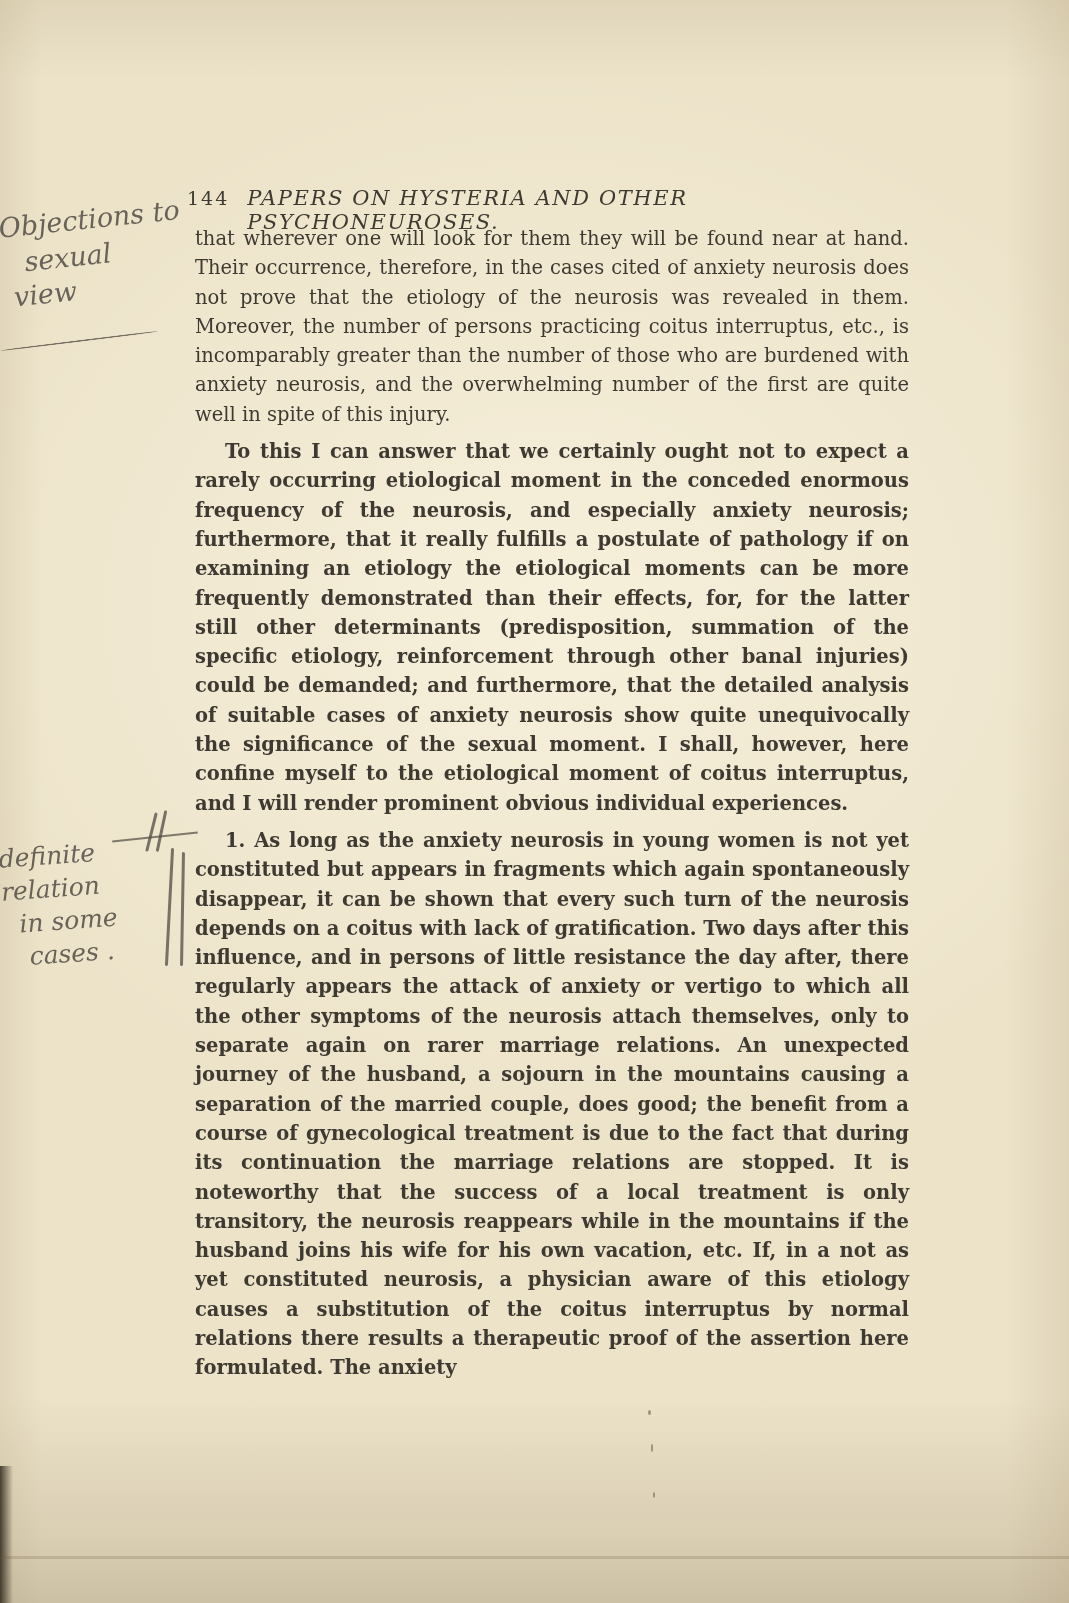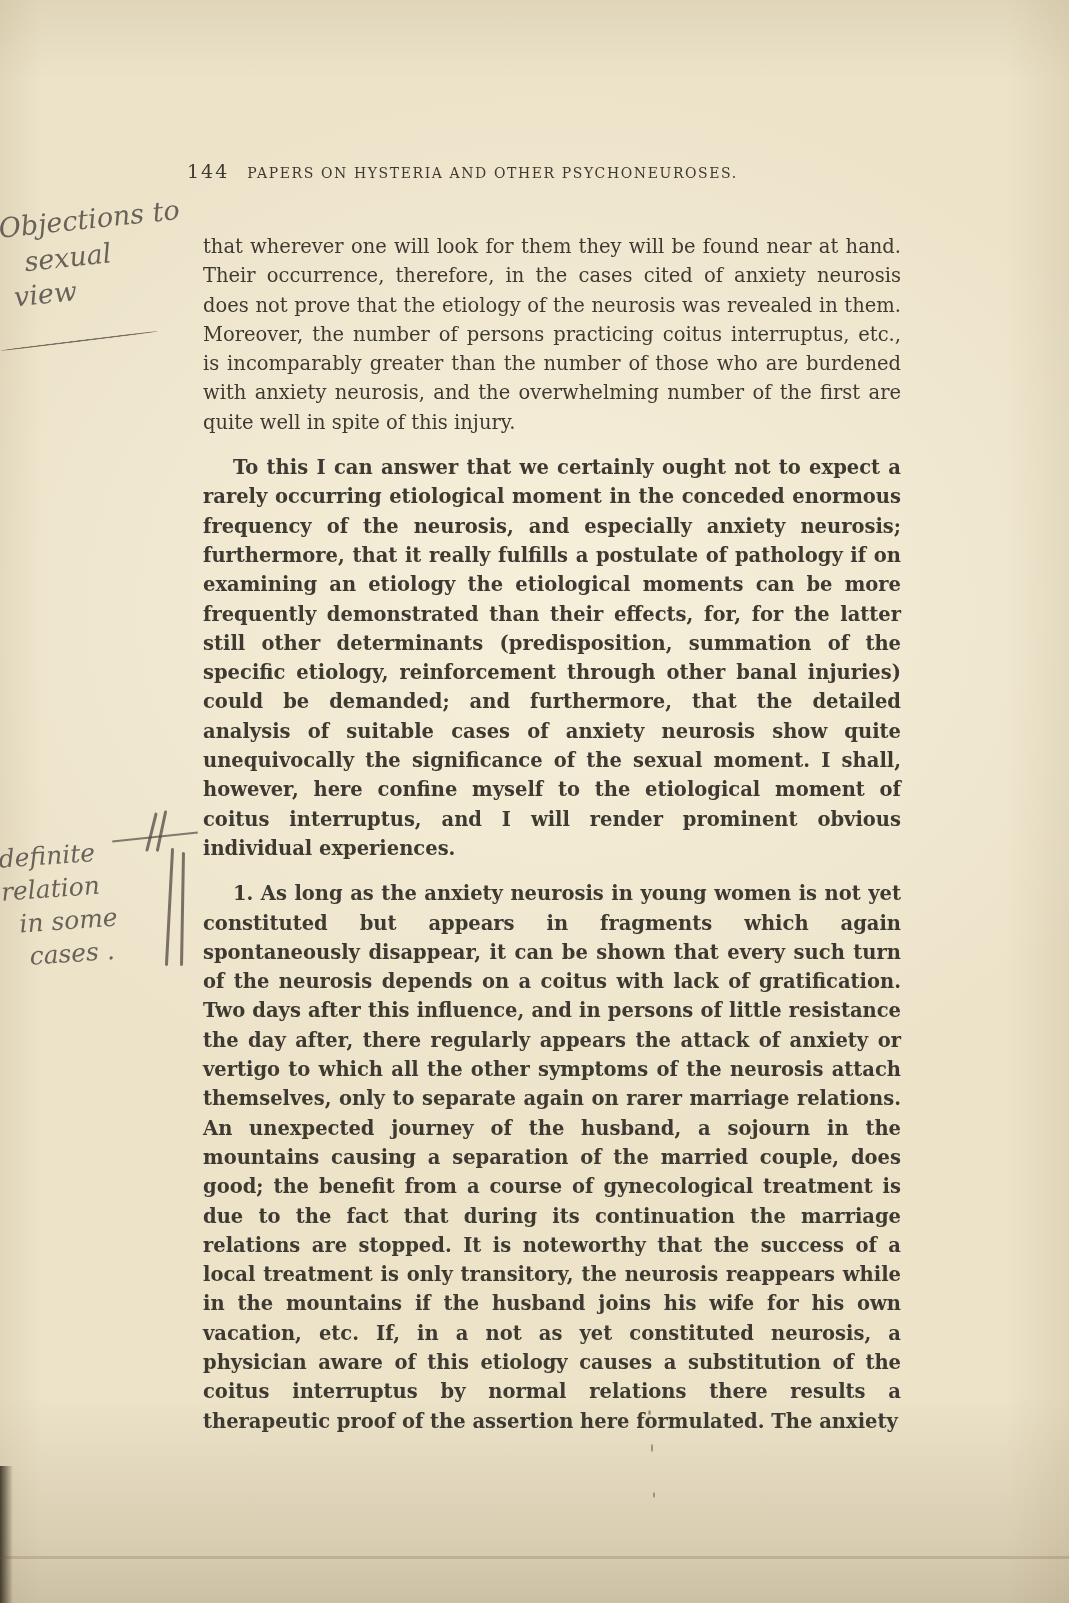--- a/index.html
+++ b/index.html
@@ -17,49 +17,50 @@
       radial-gradient(ellipse 900px 750px at 52% 38%, rgba(255,250,234,0.55), rgba(255,250,234,0) 72%),
       linear-gradient(90deg, rgba(150,125,85,0.12) 0%, rgba(150,125,85,0) 4%, rgba(150,125,85,0) 94%, rgba(150,125,85,0.14) 100%),
       linear-gradient(180deg, rgba(140,115,75,0.12) 0%, rgba(140,115,75,0) 5%, rgba(140,115,75,0) 87%, rgba(120,95,60,0.16) 96%, rgba(100,80,50,0.24) 100%);
     font-family: "DejaVu Serif", "Liberation Serif", serif;
   }
 
   
   .running-header {
     position: absolute;
     left: 187px;
-    top: 160px;
+    top: 186px;
     width: 730px;
     display: flex;
     align-items: baseline;
     color: #3e3a31;
   }
   .page-number {
     font-size: 19px;
     letter-spacing: 2px;
     margin-right: 18px;
   }
   .header-title {
-    font-size: 14px;
+    font-size: 21px;
     letter-spacing: 1.6px;
+    font-style: italic;
   }
 
   
   .text-block {
     position: absolute;
     left: 187px;
     top: 216px;
     width: 730px;
     color: #3e3a31;
     font-size: 19.5px;
     line-height: 29.3px;
     text-align: justify;
     text-rendering: optimizeLegibility;
   }
-  .text-block p { margin: 16px; }
+  .text-block p { margin: 8px; }
   .text-block p.indent { text-indent: 30px; font-weight: bold; }
 
   
   .hand {
     position: absolute;
     color: #57514a;
     font-family: "DejaVu Serif", serif;
     font-style: italic;
     opacity: 0.88;
   }

